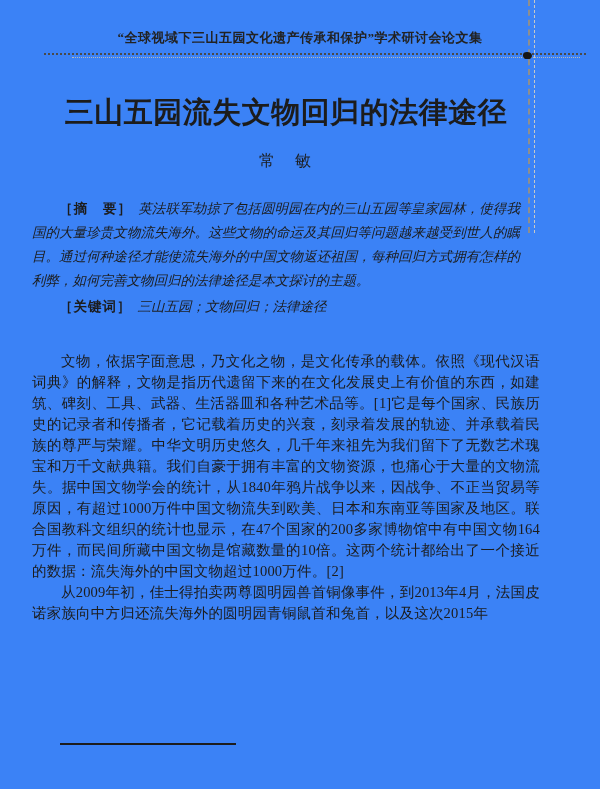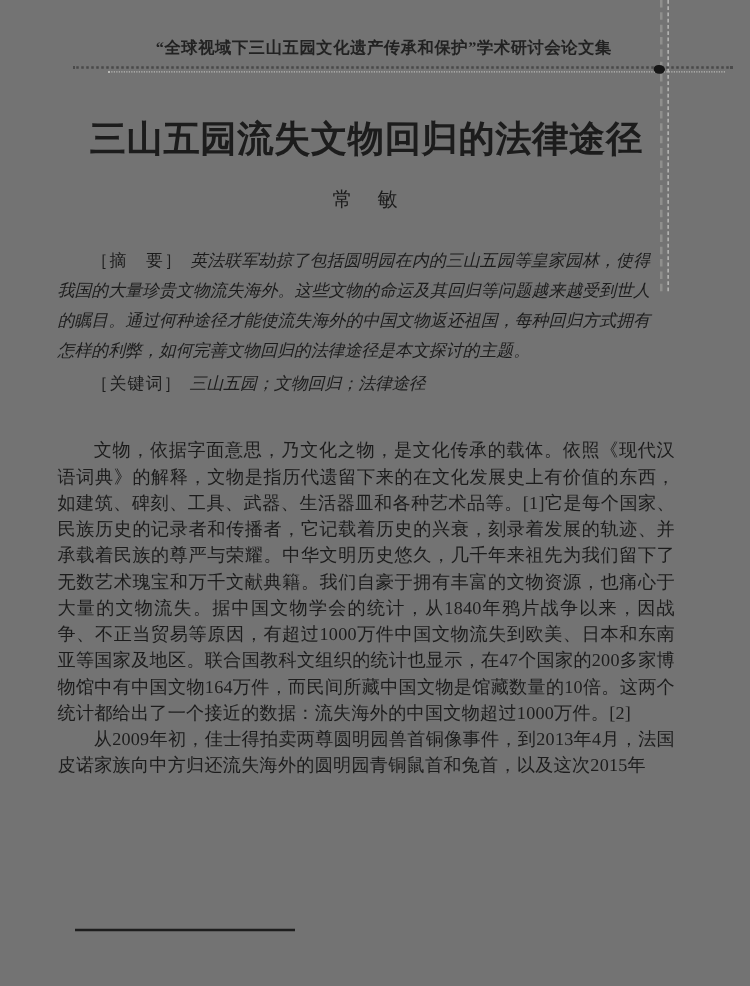--- a/index.html
+++ b/index.html
@@ -6,22 +6,22 @@
   body {
     width: 600px; height: 789px;
     background: #e9e9e7;
     font-family: "Liberation Serif", "DejaVu Serif", serif;
     color: #1c1c1c;
   }
   .page {
     position: relative;
     width: 600px; height: 789px;
     box-sizing: border-box;
-    background: #737373;
-    padding: 28px 60px 0 46px;
+    background: #3b82f6;
+    padding: 28px 60px 0 32px;
     overflow: hidden;
   }
   
   .header-text {
     font-size: 13px;
     line-height: 20px;
     text-align: center;
     padding-left: 28px;
     color: #222;
     font-weight: bold;
@@ -78,21 +78,21 @@
     padding-right: 20px;
     font-size: 13.5px;
     line-height: 24px;
     font-style: italic;
     text-align: justify;
   }
   .abstract p { margin: 0; text-indent: 2em; }
   .abstract .keywords { margin-top: 2px; }
   .label {
     font-style: normal;
-    font-weight: normal;
+    font-weight: bold;
     letter-spacing: 1px;
     margin-right: 6px;
     margin-top: 44px;
   }
   
   .bodytext {
     margin-top: 32px;
     font-size: 14.5px;
     line-height: 21px;
     text-align: justify;

